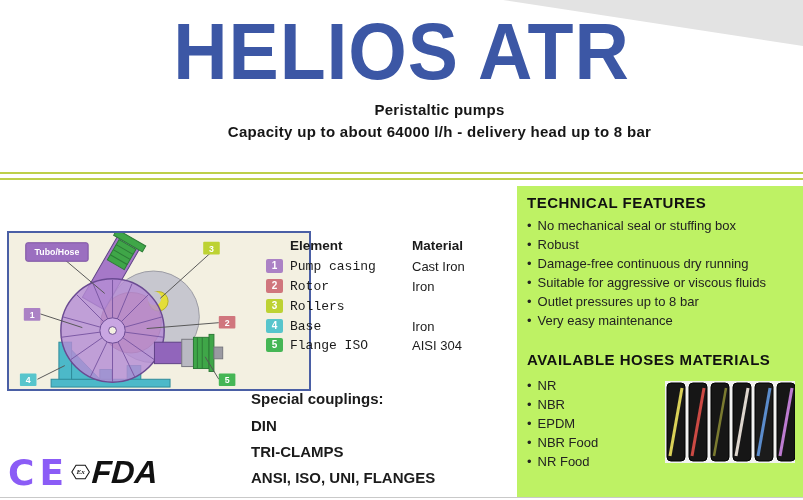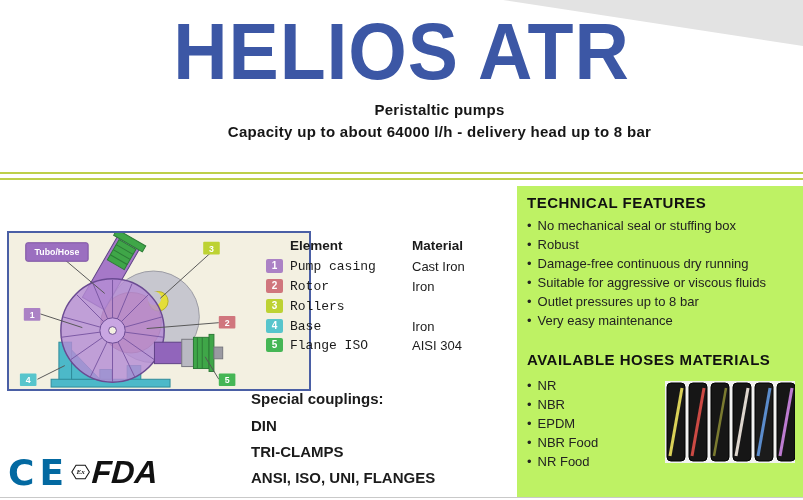--- a/index.html
+++ b/index.html
@@ -39,21 +39,21 @@
   .tbl-el { position:absolute; left:24px; top:0;font-family:Liberation Mono, monospace; }
   .tbl-mat { position:absolute; left:146px; top:0; }
 
   
   .couplings { position:absolute; left:251px; top:390px; font-size:15px; }
   .couplings .cp-title { font-weight:bold; margin-bottom:10px; }
   .couplings div.cp-item { margin-bottom:9px;font-weight:bold; }
 
   
   .certs { position:absolute; left:8px; top:450px; width:150px; height:44px; display:flex; align-items:center; }
-  .ce { font-family:"DejaVu Sans", sans-serif; font-weight:bold; font-size:36px; letter-spacing:5px; color:#0369a1; }
+  .ce { font-family:"DejaVu Sans", sans-serif; font-weight:bold; font-size:36px; letter-spacing:5px; color:#8b5cf6; }
   .ex-hex { margin-left:2px; }
   .fda { font-weight:900; font-style:italic; font-size:32px; letter-spacing:0; color:#111;
          margin-left:2px; transform:skewX(-4deg); }
 
   
   .panel { position:absolute; left:517px; top:186px; width:286px; height:311px; background:#bef264; }
   .panel h2 { font-size:15px; font-weight:bold; letter-spacing:.5px; color:#111; }
   .ph-tech { position:absolute; left:10px; top:8px; }
   .ph-hoses { position:absolute; left:10px; top:165px; }
   .blist { position:absolute; left:10px; list-style:none; font-size:13px; color:#222; }

